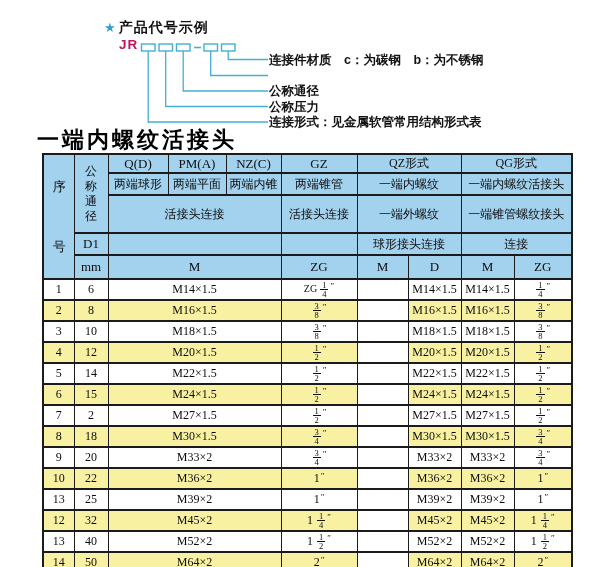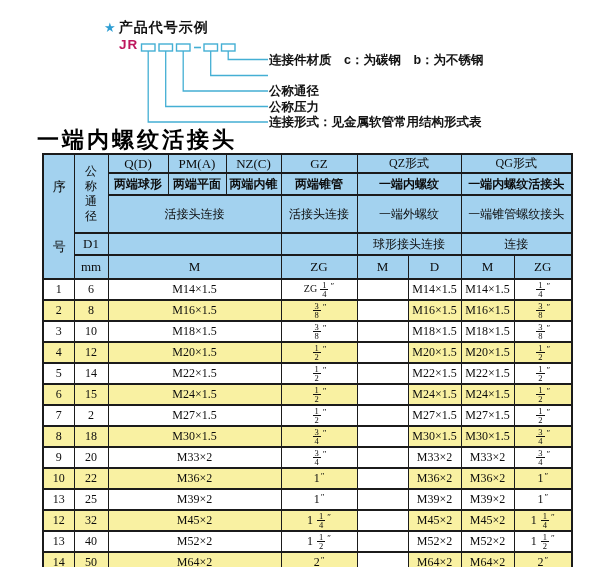--- a/index.html
+++ b/index.html
@@ -30,21 +30,21 @@
 
   
   .tbl-wrap{position:absolute;left:42px;top:153px;}
   table.ref{border-collapse:collapse;table-layout:fixed;width:529px;}
   table.ref td{border-left:1px solid var(--border);border-right:1px solid var(--border);
     border-top:2px solid var(--border);border-bottom:2px solid var(--border);
     text-align:center;vertical-align:middle;padding:0;color:#0c0c0c;overflow:hidden;}
   table.ref{border:2px solid var(--border);}
   td.hb{background:var(--header-blue);font-size:12px;}
   td.lat{font-size:13px;}
-  tr.hr1{height:18px;} tr.hr2{height:22px;font-weight:bold;} tr.hr3{height:38px;padding-left:36px;} tr.hr4{height:22px;border-radius:8px;} tr.hr5{height:24px;}
+  tr.hr1{height:18px;} tr.hr2{height:22px;} tr.hr3{height:38px;padding-left:36px;} tr.hr4{height:22px;border-radius:8px;} tr.hr5{height:24px;}
   tr.dr{height:21px;background:var(--row-white);}
   tr.dr.alt td{background:var(--row-yellow);}
   tr.dr td{font-size:12px;}
   tr.dr td.wcell{background:var(--row-white) !important;}
   .vtxt{margin:0 auto;width:14px;white-space:normal;word-break:break-all;text-align:center;}
   .vtxt.seq{font-size:13px;line-height:60px;text-align:right;}
   .vtxt.dn{font-size:12px;line-height:15px;}
   
   .frac{display:inline-flex;flex-direction:column;vertical-align:middle;line-height:1;margin:0 1px;}
   .frac .fn,.frac .fd{display:block;font-size:8.5px;text-align:center;padding:0 2px;}

